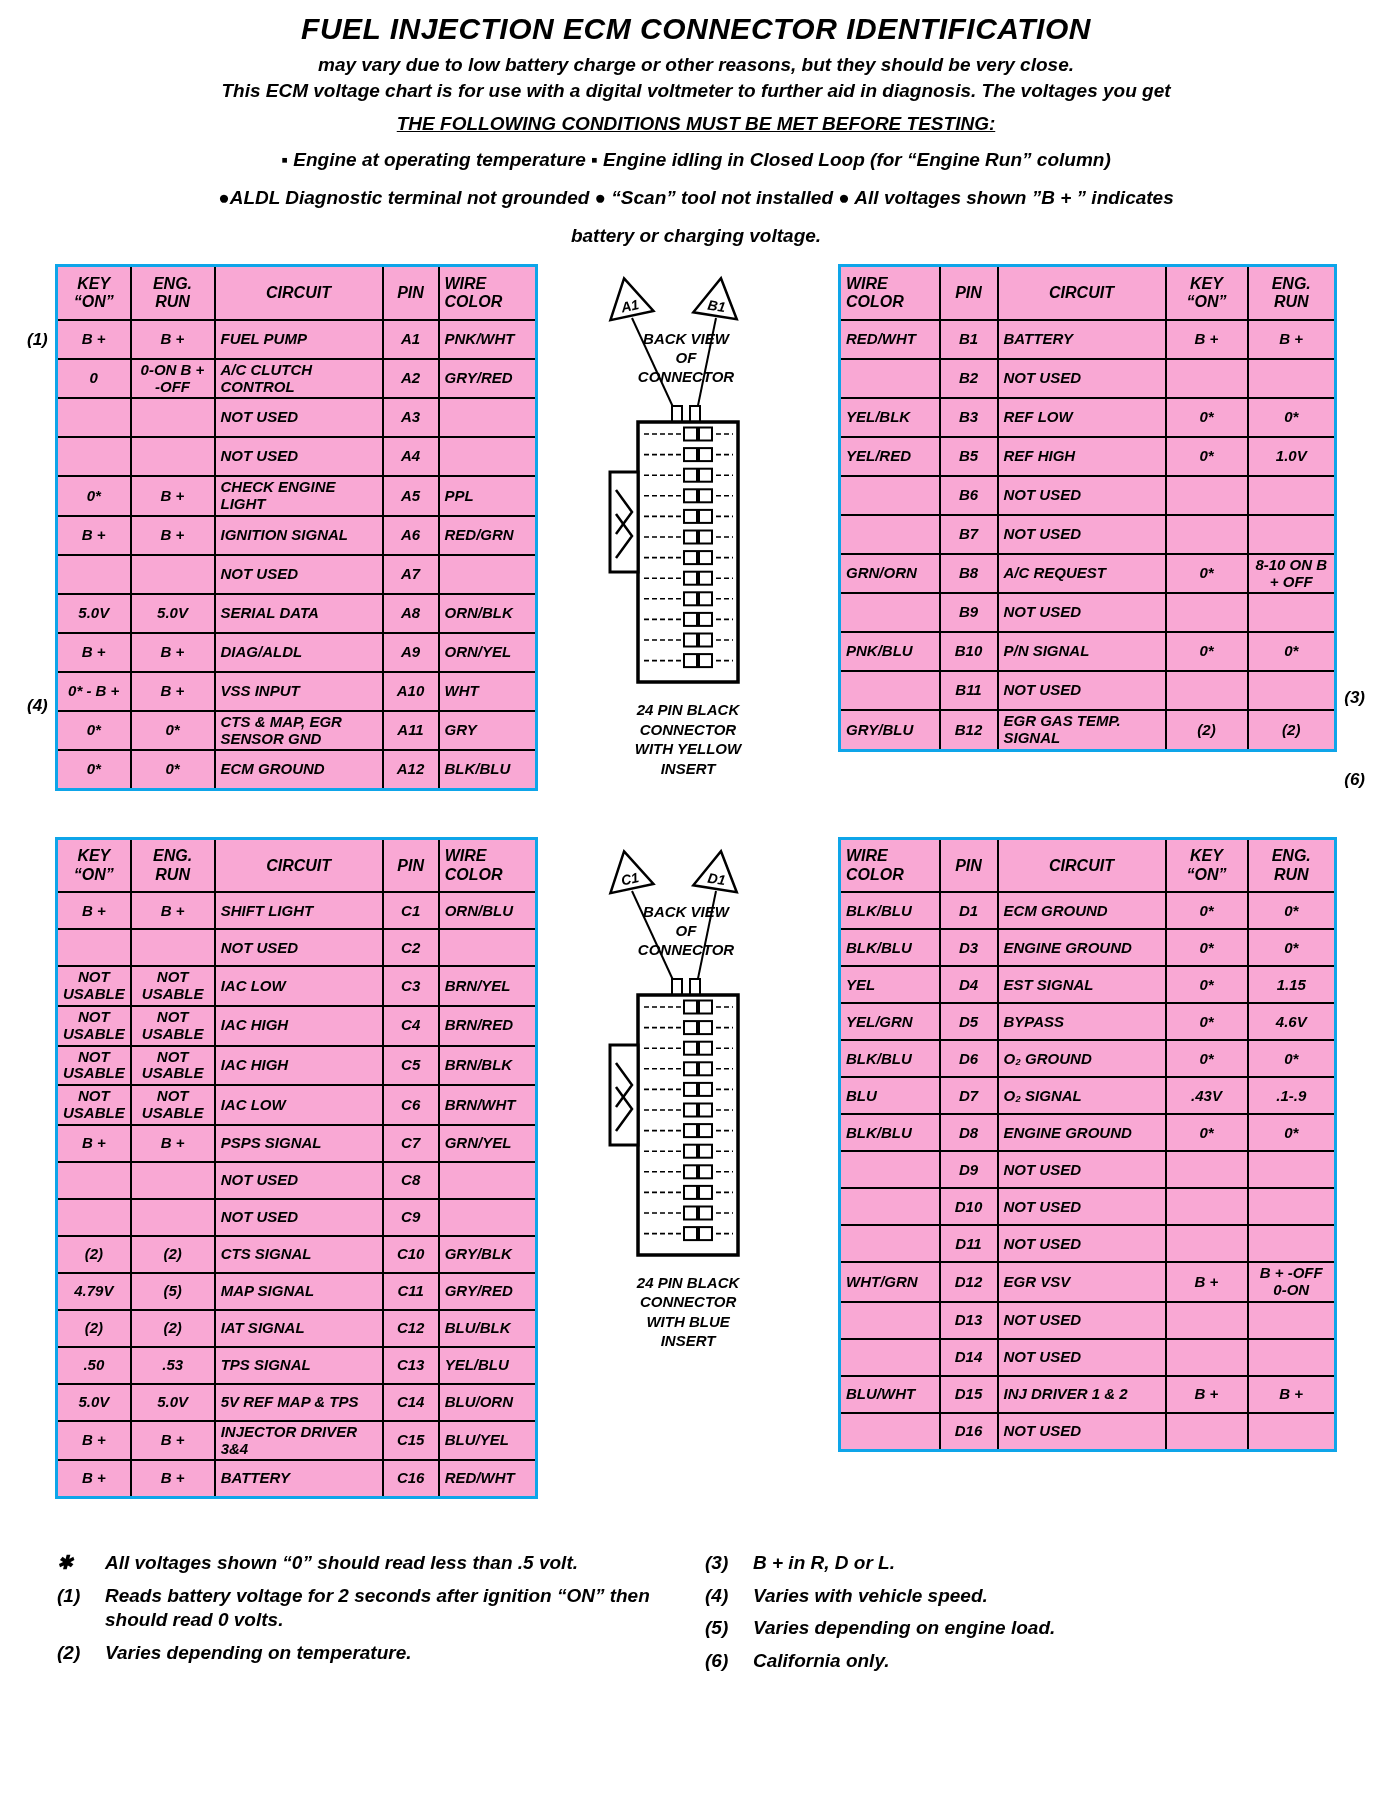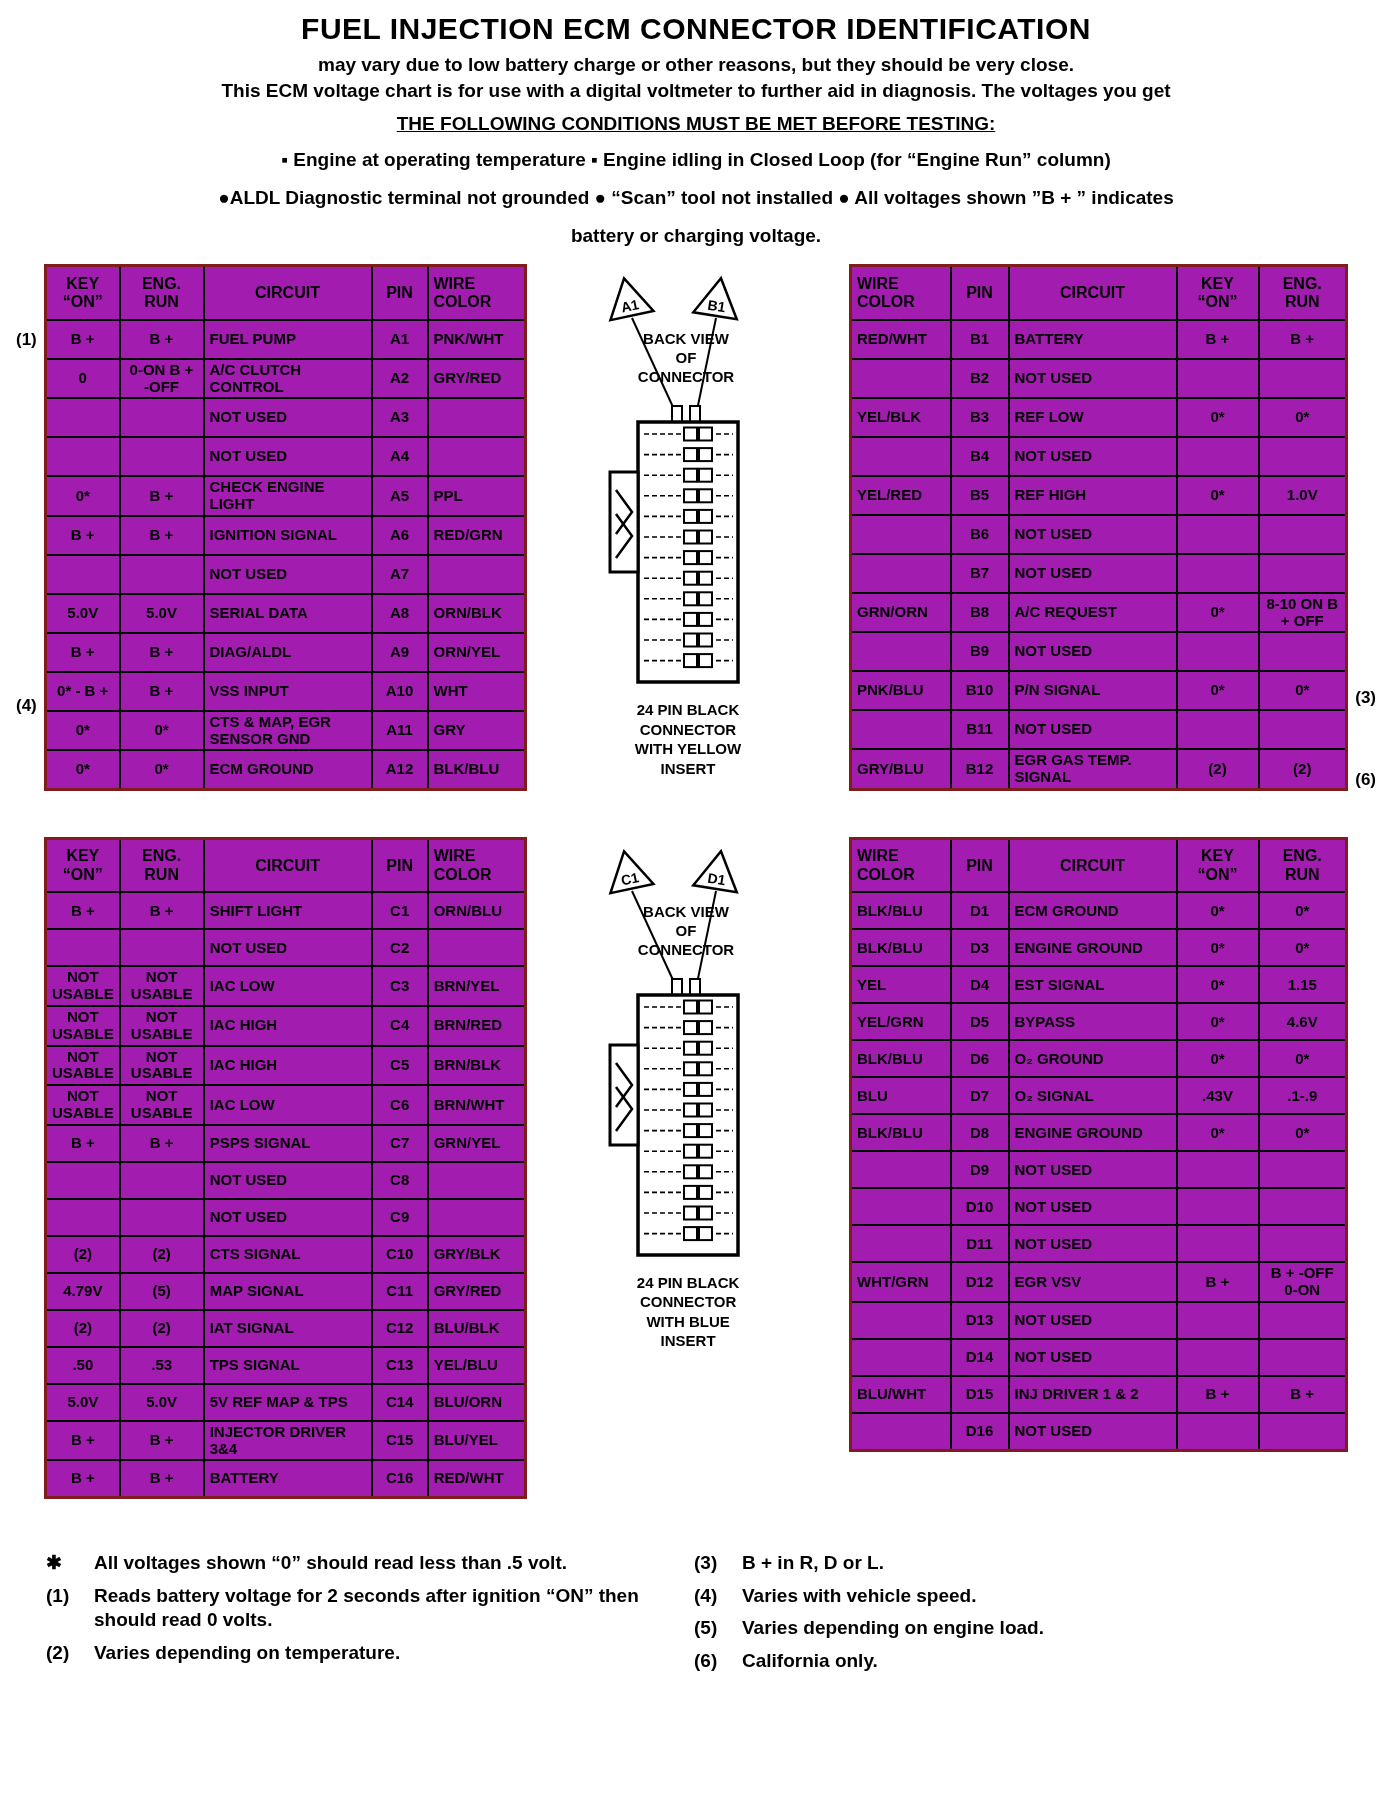--- a/index.html
+++ b/index.html
@@ -1,40 +1,40 @@
 <!DOCTYPE html>
 <html><head>
 <meta charset="utf-8">
 <style>
   * { box-sizing: border-box; margin: 0; padding: 0; }
   html, body { background: #ffffff; }
   body {
     width: 1392px; height: 1808px; position: relative; overflow: hidden;
     color: #000; font-family: "Liberation Sans", sans-serif; font-weight: 700;
   }
-  .page { width: 100%; height: 100%; padding: 12px 14px; }
+  .page { width: 100%; height: 100%; padding: 12px 25px; font-style: italic; }
 
   
   .doc-title { text-align: center; font-size: 30px; letter-spacing: 0.5px; }
   .intro { text-align: center; font-size: 19px; line-height: 1.35; margin-top: 6px; }
   .cond-heading { text-align: center; font-size: 19px; text-decoration: underline; margin-top: 10px; }
   .cond-line { text-align: center; font-size: 19px; line-height: 1.35; margin-top: 12px; }
   .cond-block { margin-top: 4px; }
 
   
   .section {
     position: relative; display: flex; justify-content: space-between;
     align-items: flex-start; padding: 0 30px; margin-top: 14px;
   }
   .section.first { margin-top: 16px; margin-bottom: 46px; }
   .section.second { margin-bottom: 52px; }
   .mnote { position: absolute; font-size: 17px; }
 
   
-  table.tbl { border-collapse: collapse; border: 3px solid #7f1d1d; background: #a21caf; }
+  table.tbl { border-collapse: collapse; border: 3px solid #0ea5e9; background: #f9a8d4; }
   .tbl th, .tbl td {
     border: 2px solid #000; padding: 2px 5px; vertical-align: middle;
     text-align: center; font-weight: 700;
   }
   .tbl th { font-size: 16px; height: 54px; line-height: 1.15; }
   .tbl td { font-size: 15px; line-height: 1.12; }
   .tbl12 td { height: 39px; }
   .tbl16 td { height: 37px; }
   .tbl-left  td:nth-child(3), .tbl-right td:nth-child(3) { text-align: left; }
   .tbl-left  td:nth-child(5) { text-align: left; }
@@ -308,27 +308,20 @@
             <td></td>
           </tr>
           <tr>
             <td>YEL/BLK</td>
             <td>B3</td>
             <td>REF LOW</td>
             <td>0*</td>
             <td>0*</td>
           </tr>
           <tr>
-            <td></td>
-            <td>B4</td>
-            <td>NOT USED</td>
-            <td></td>
-            <td></td>
-          </tr>
-          <tr>
             <td>YEL/RED</td>
             <td>B5</td>
             <td>REF HIGH</td>
             <td>0*</td>
             <td>1.0V</td>
           </tr>
           <tr>
             <td></td>
             <td>B6</td>
             <td>NOT USED</td>

